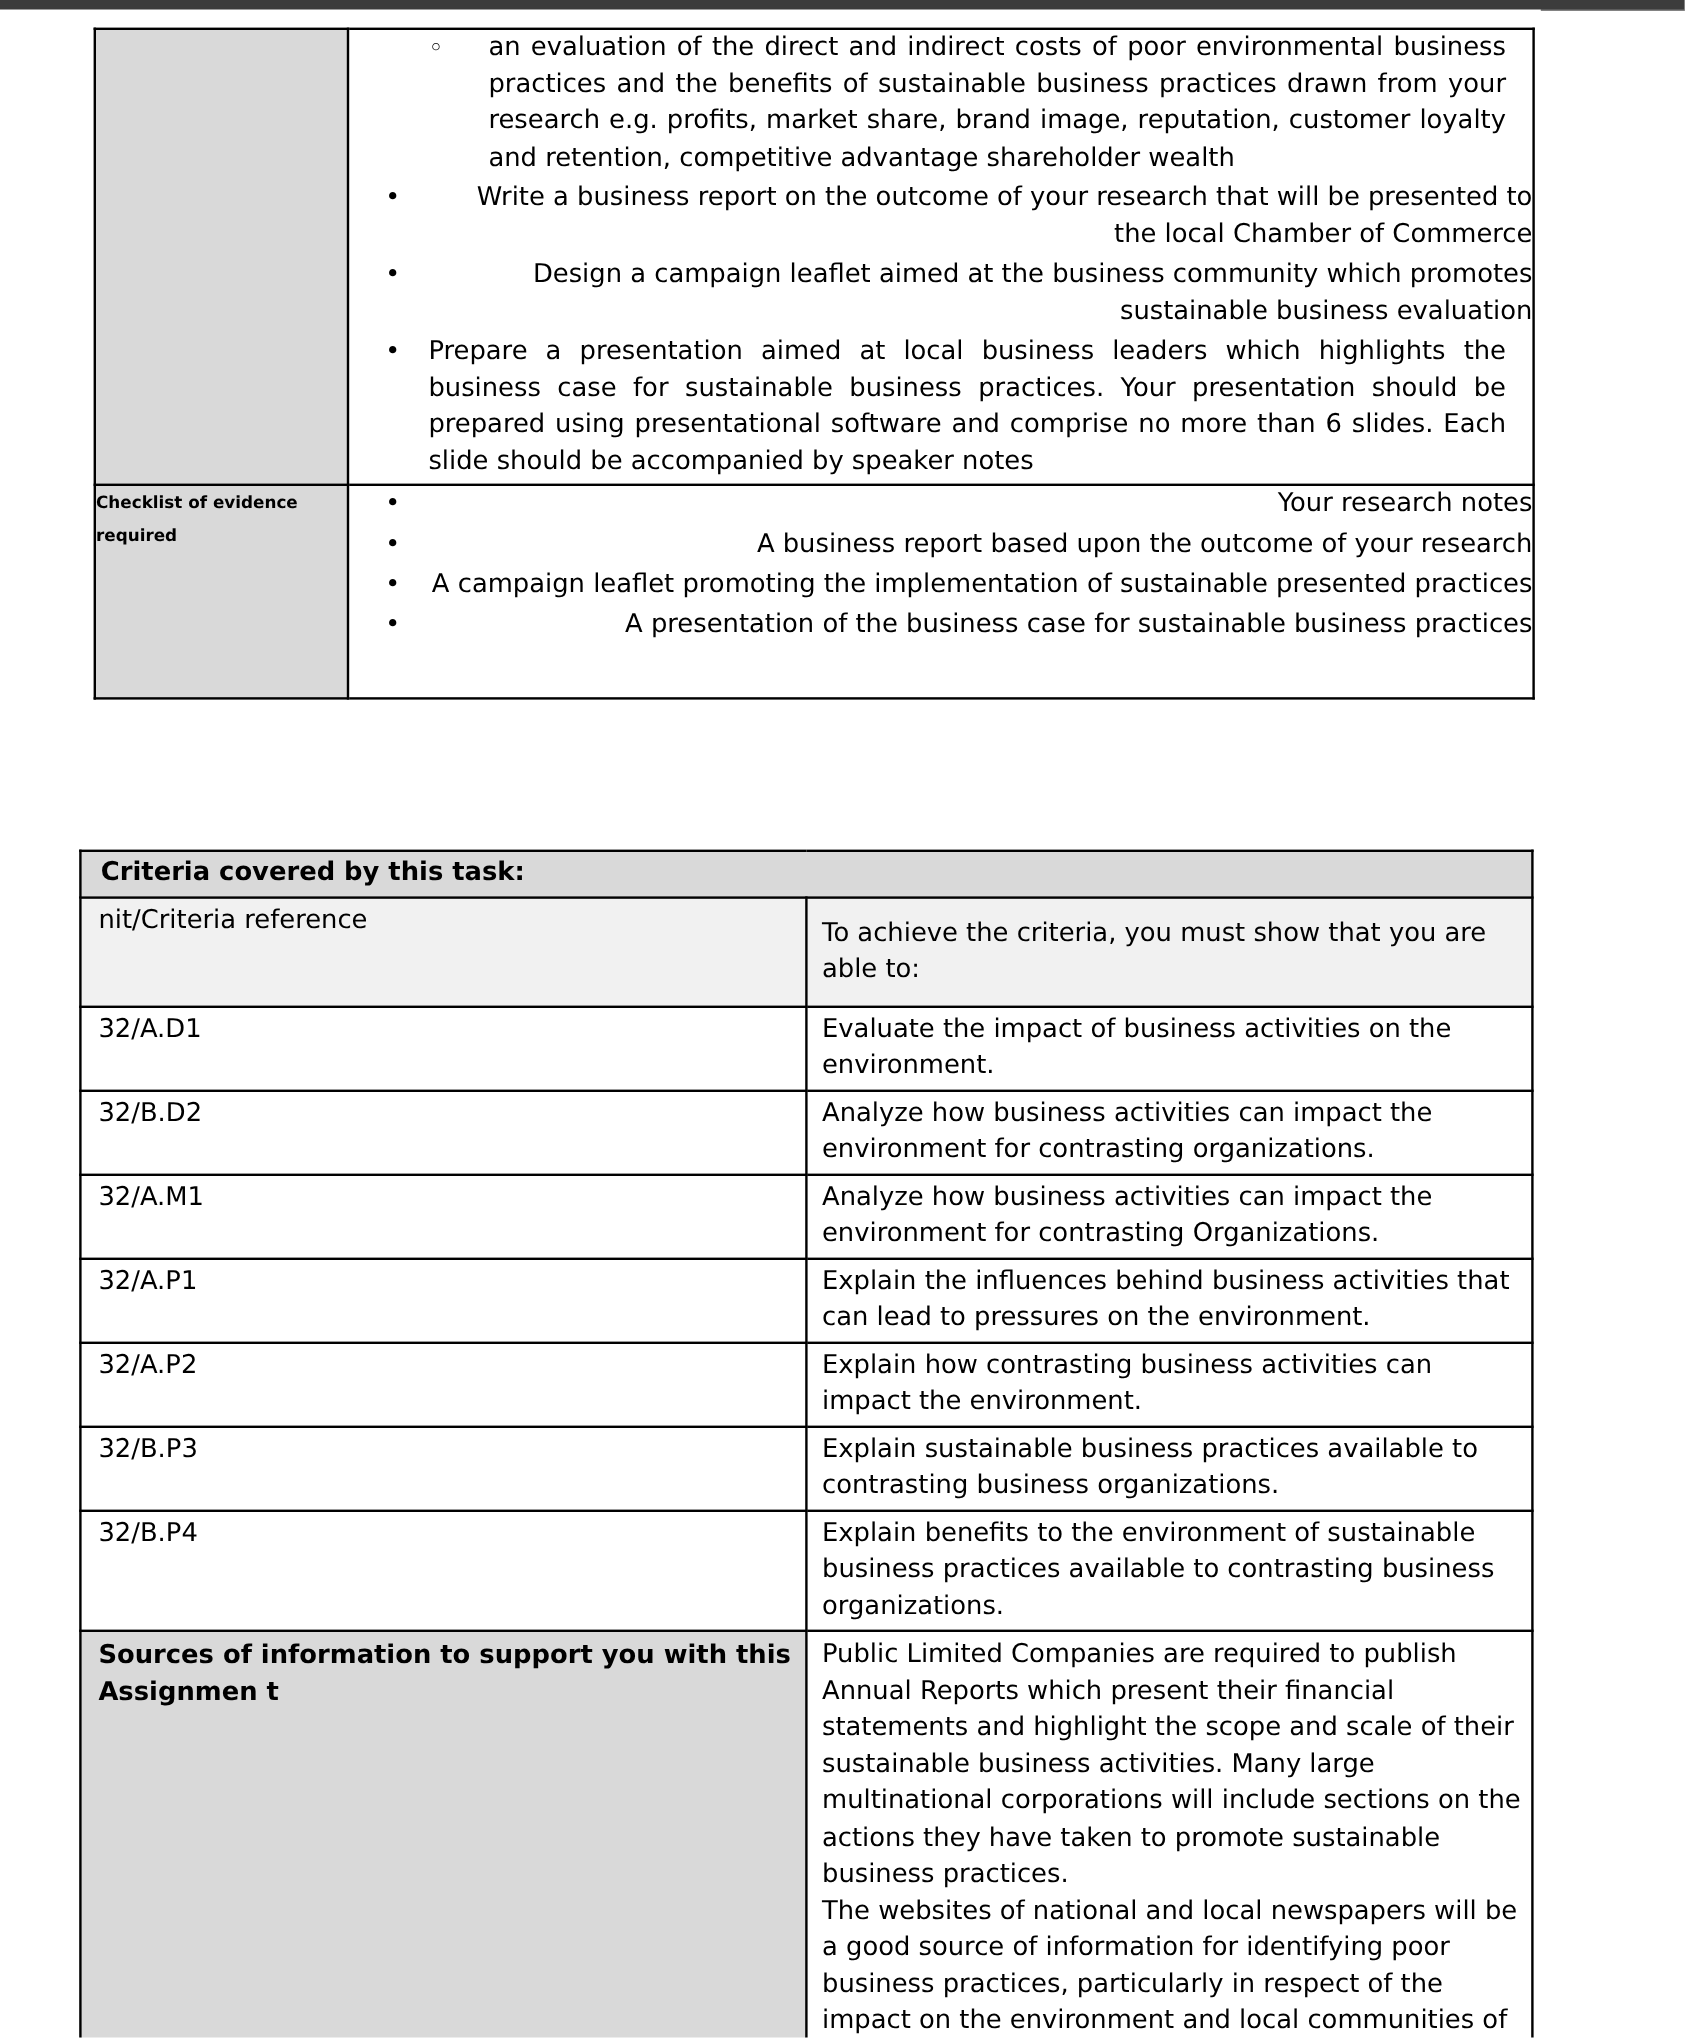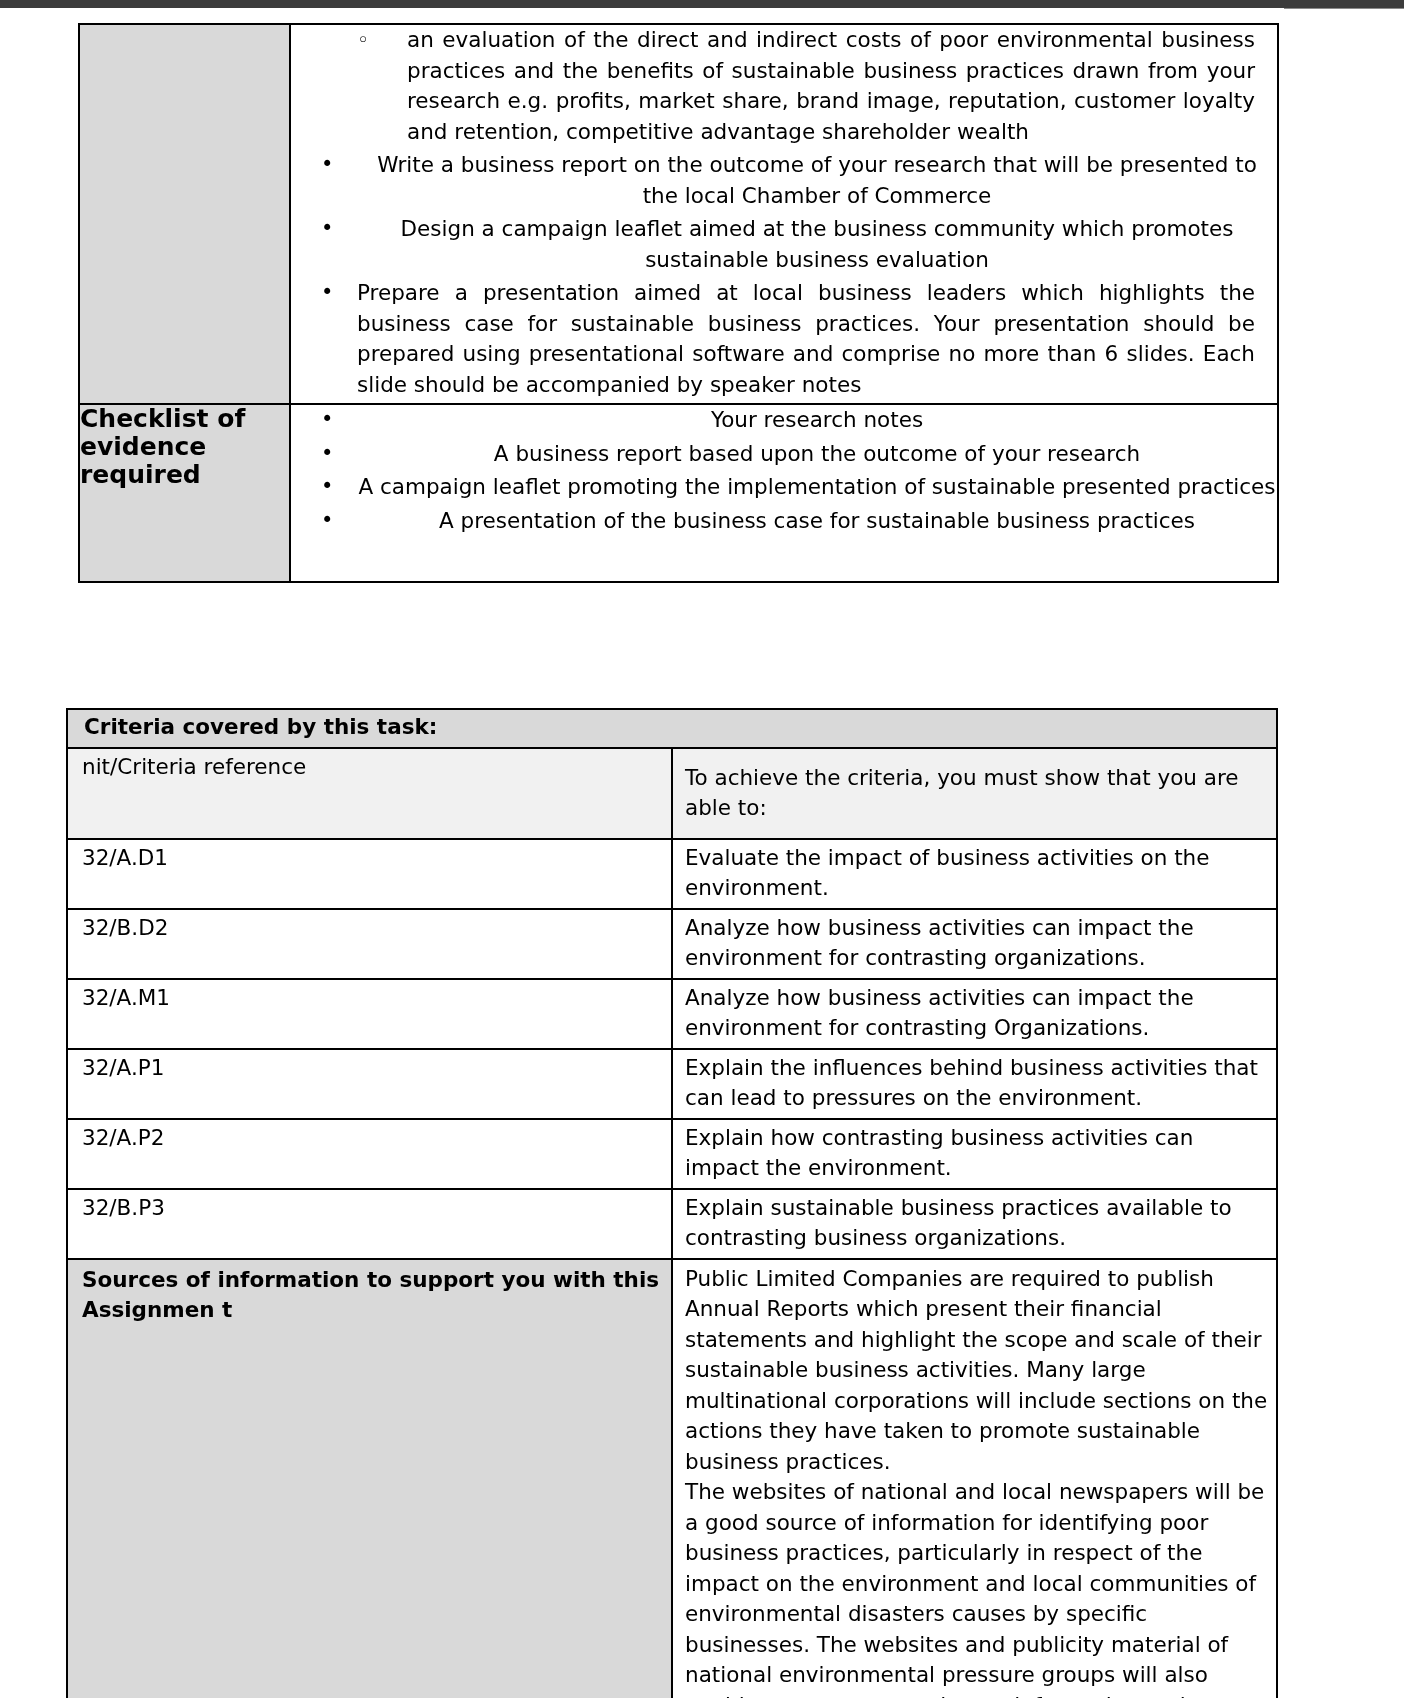--- a/index.html
+++ b/index.html
@@ -44,39 +44,39 @@
   .task-table td {
     border: 2px solid #000000;
     vertical-align: top;
     padding: 0;
   }
   .label-cell {
     width: 209px;
     background: #d9d9d9;
     padding: 10px 12px 10px 16px;
     font-weight: bold;
-    font-size: 25px;
+    font-size: 14px;
     line-height: 28px;
   }
   .content-cell {
     background: #ffffff;
     padding: 8px 10px 12px 14px;
   }
   ul.bl {
     list-style: none;
     margin: 0;
     padding: 0;
   }
   ul.bl > li {
     position: relative;
     padding-left: 66px;
     font-size: 21.5px;
     line-height: 30.5px;
     margin: 0 0 3px 0;
-    text-align: center;
+    text-align: right;
   }
   ul.bl > li::before {
     content: "\2022";
     position: absolute;
     left: 30px;
     top: -1px;
     font-size: 21px;
   }
   ul.bl > li.sub {
     padding-left: 116px;
@@ -216,20 +216,24 @@
         <td class="crit-desc">Explain the influences behind business activities that can lead to pressures on the environment.</td>
       </tr>
       <tr>
         <td class="crit-ref">32/A.P2</td>
         <td class="crit-desc">Explain how contrasting business activities can impact the environment.</td>
       </tr>
       <tr>
         <td class="crit-ref">32/B.P3</td>
         <td class="crit-desc">Explain sustainable business practices available to contrasting business organizations.</td>
       </tr>
+      <tr>
+        <td class="crit-ref">32/B.P4</td>
+        <td class="crit-desc">Explain benefits to the environment of sustainable business practices available to contrasting business organizations.</td>
+      </tr>
 
       <tr>
         <td class="sources-label">Sources of information to support you with this Assignmen t</td>
         <td class="sources-body">
           <p>Public Limited Companies are required to publish Annual Reports which present their financial statements and highlight the scope and scale of their sustainable business activities. Many large multinational corporations will include sections on the actions they have taken to promote sustainable business practices.</p>
           <p>The websites of national and local newspapers will be a good source of information for identifying poor business practices, particularly in respect of the impact on the environment and local communities of environmental disasters causes by specific businesses. The websites and publicity material of national environmental pressure groups will also enable you to access relevant information and examples of both good and poor business practices.</p>
         </td>
       </tr>
     </tbody>
   </table>

